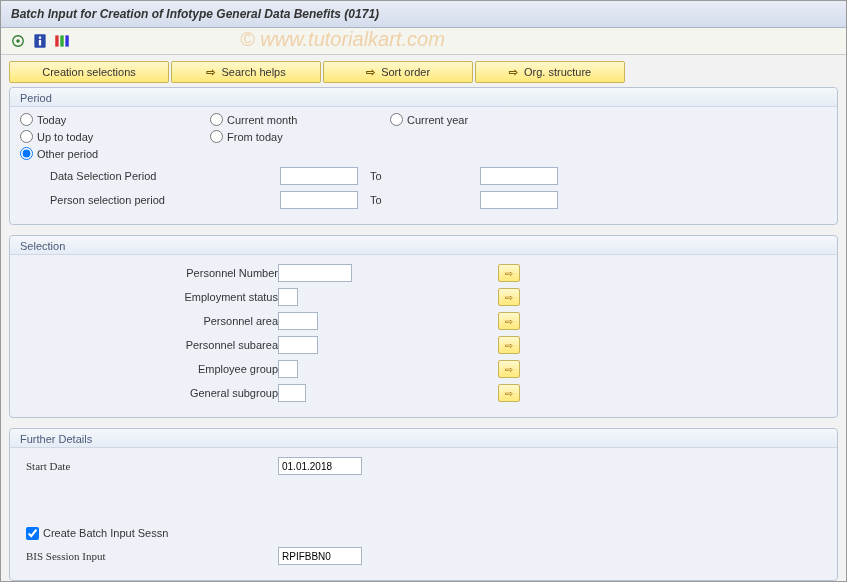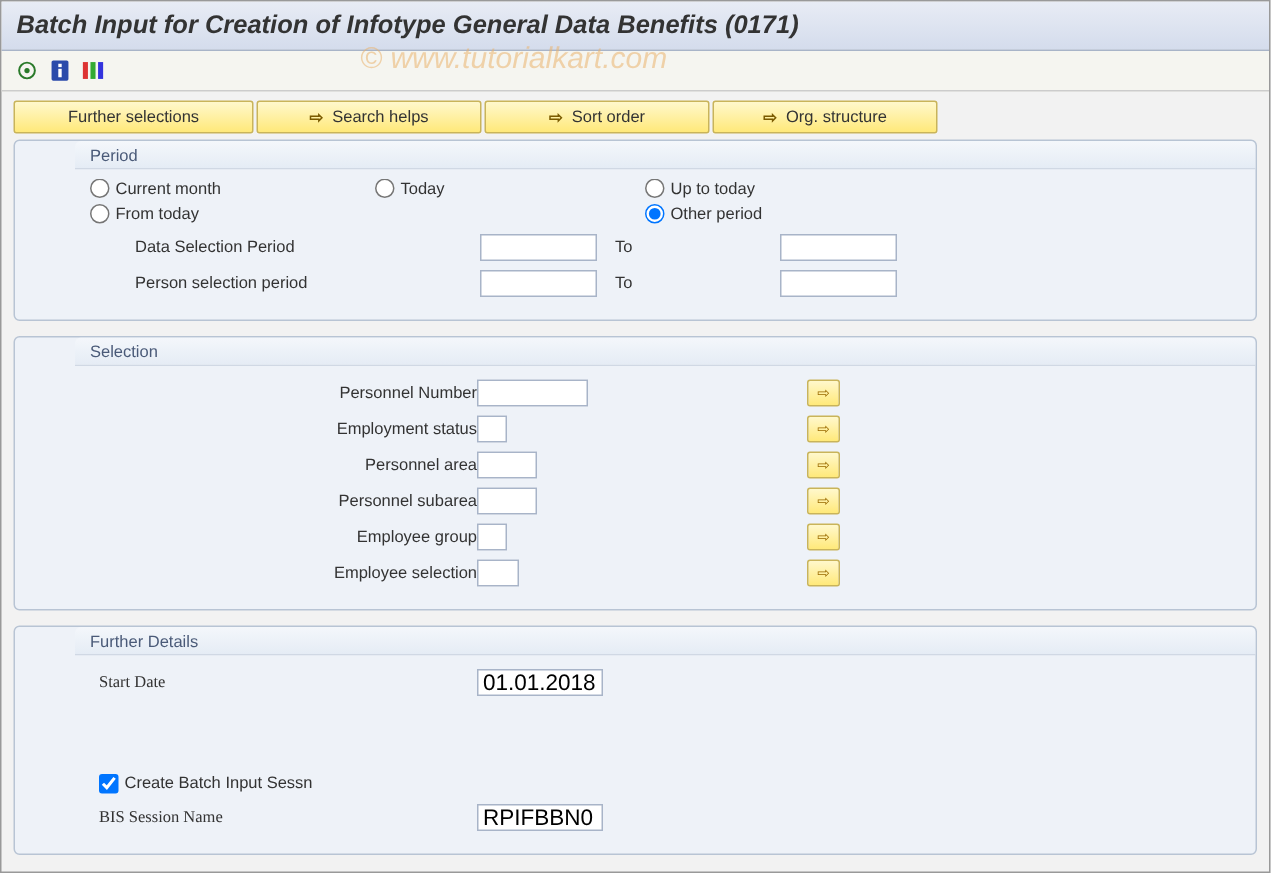--- a/index.html
+++ b/index.html
@@ -10,21 +10,21 @@
     color: #333;
     width: 847px;
     height: 582px;
     overflow: hidden;
     border: 1px solid #999;
   }
   .titlebar {
     background: linear-gradient(#e8ecf5, #d4dcec);
     border-bottom: 1px solid #a8b4c8;
     padding: 6px 10px;
-    font-size: 17px;
+    font-size: 12px;
     font-weight: bold;
     font-style: italic;
     color: #333;
   }
   .watermark {
     position: absolute;
     top: 28px;
     left: 240px;
     font-size: 20px;
     color: rgba(234, 178, 110, 0.55);
@@ -64,21 +64,20 @@
     gap: 6px;
   }
   .sap-btn .arrow { color:#7a5a00; font-weight:bold; }
   .sap-btn.first { min-width: 160px; }
   .group {
     border: 1px solid #b8c4d4;
     border-radius: 4px;
     background: #eef2f8;
     margin-bottom: 10px;
     padding-bottom: 6px;
-    padding-left: 40px;
   }
   .group-title {
     font-size: 11px;
     color: #4a5a78;
     padding: 4px 10px 2px 10px;
     border-bottom: 1px solid #d0d8e4;
     background: linear-gradient(#f4f7fb,#e5ecf5);
     border-radius: 4px 4px 0 0;
   }
   .group-body { padding: 6px 10px; }
@@ -95,21 +94,21 @@
     align-items: center;
     height: 24px;
     gap: 4px;
   }
   .lbl { width: 230px; padding-left: 30px; }
   .lbl.direct { padding-left: 6px; width: 254px; font-family: Liberation Serif, serif; }
   .sap-input {
     border: 1px solid #a8b4c8;
     background: #fff;
     height: 18px;
-    font-size: 15px;
+    font-size: 10px;
     padding: 0 3px;
   }
   .multi-btn {
     width: 22px; height: 18px;
     background: linear-gradient(#fff8cc,#ffe97a);
     border: 1px solid #c9b45a;
     border-radius: 2px;
     display: inline-flex; align-items:center; justify-content:center;
     cursor: pointer;
     margin-left: 60px;
@@ -150,21 +149,21 @@
         <rect x="2" y="3" width="3" height="10" fill="#d33"></rect>
         <rect x="6.5" y="3" width="3" height="10" fill="#3a3"></rect>
         <rect x="11" y="3" width="3" height="10" fill="#33d"></rect>
       </svg>
   </span>
 </div>
 
 <div class="content">
   <div class="btn-row">
     <div class="sap-btn first">
-      <span>Further selections</span>
+      <span>Creation selections</span>
     </div>
     <div class="sap-btn">
       <span class="arrow">⇨</span>
       <span>Search helps</span>
     </div>
     <div class="sap-btn">
       <span class="arrow">⇨</span>
       <span>Sort order</span>
     </div>
     <div class="sap-btn">
@@ -172,25 +171,29 @@
       <span>Org. structure</span>
     </div>
   </div>
 
   <div class="group">
     <div class="group-title">Period</div>
     <div class="group-body">
       <div class="radio-grid">
         <label class="radio-item">
           <input type="radio" name="period" style="">
+          <span>Today</span>
+        </label>
+        <label class="radio-item">
+          <input type="radio" name="period" style="">
           <span>Current month</span>
         </label>
         <label class="radio-item">
           <input type="radio" name="period" style="">
-          <span>Today</span>
+          <span>Current year</span>
         </label>
         <label class="radio-item">
           <input type="radio" name="period" style="">
           <span>Up to today</span>
         </label>
         <label class="radio-item">
           <input type="radio" name="period" style="">
           <span>From today</span>
         </label>
         <span></span>
@@ -253,21 +256,21 @@
       </div>
       <div class="sel-row">
         <span class="cell-label">Employee group</span>
         <span><input class="sap-input" style="width: 20px;" value=""></span>
         <span></span>
         <span class="cell-btn"><span class="multi-btn">
               <span class="arr">⇨</span>
             </span></span>
       </div>
       <div class="sel-row">
-        <span class="cell-label">Employee selection</span>
+        <span class="cell-label">General subgroup</span>
         <span><input class="sap-input" style="width: 28px;" value=""></span>
         <span></span>
         <span class="cell-btn"><span class="multi-btn">
               <span class="arr">⇨</span>
             </span></span>
       </div>
     </div>
   </div>
 
   <div class="group">
@@ -275,19 +278,19 @@
     <div class="group-body">
       <div class="field-row">
         <span class="lbl direct">Start Date</span>
         <input class="sap-input" style="width: 84px;" value="01.01.2018">
       </div>
       <div class="chk-row">
         <input type="checkbox" checked="" style="">
         <span>Create Batch Input Sessn</span>
       </div>
       <div class="field-row">
-        <span class="lbl direct">BIS Session Name</span>
+        <span class="lbl direct">BIS Session Input</span>
         <input class="sap-input" style="width: 84px;" value="RPIFBBN0">
       </div>
     </div>
   </div>
 
 </div>
 
 </body></html>

